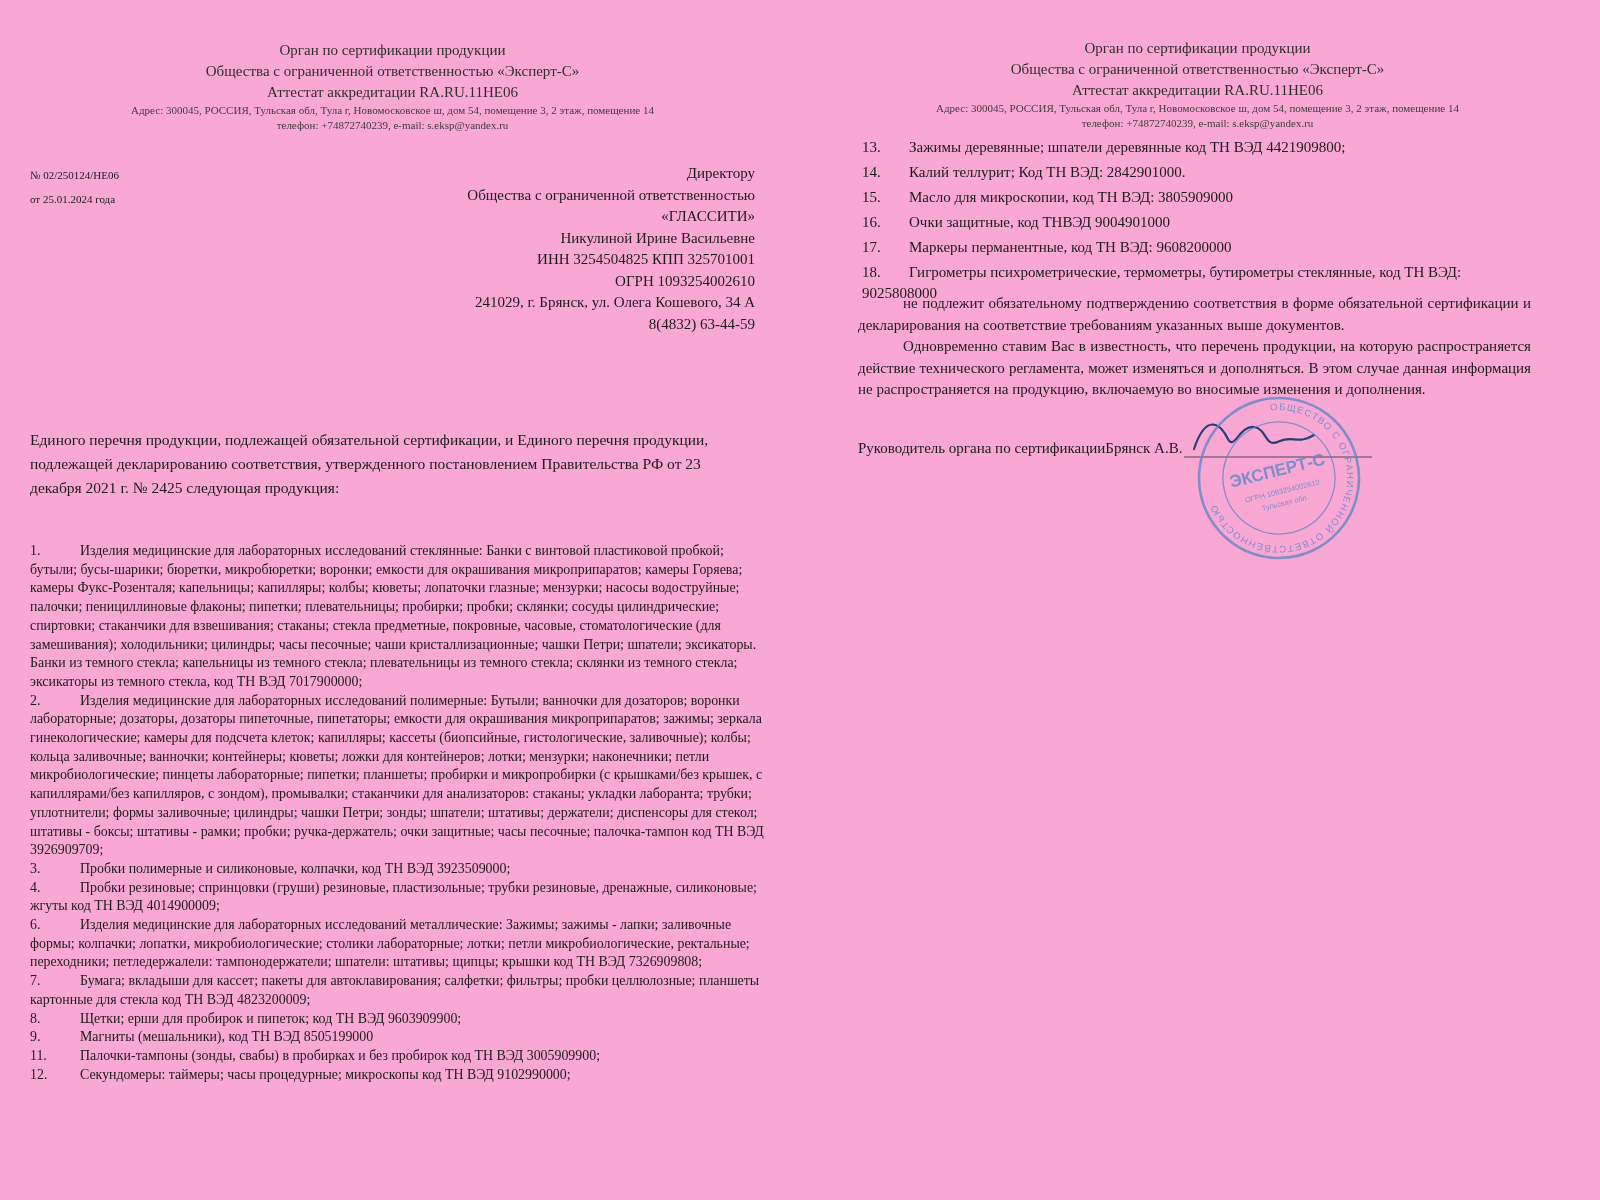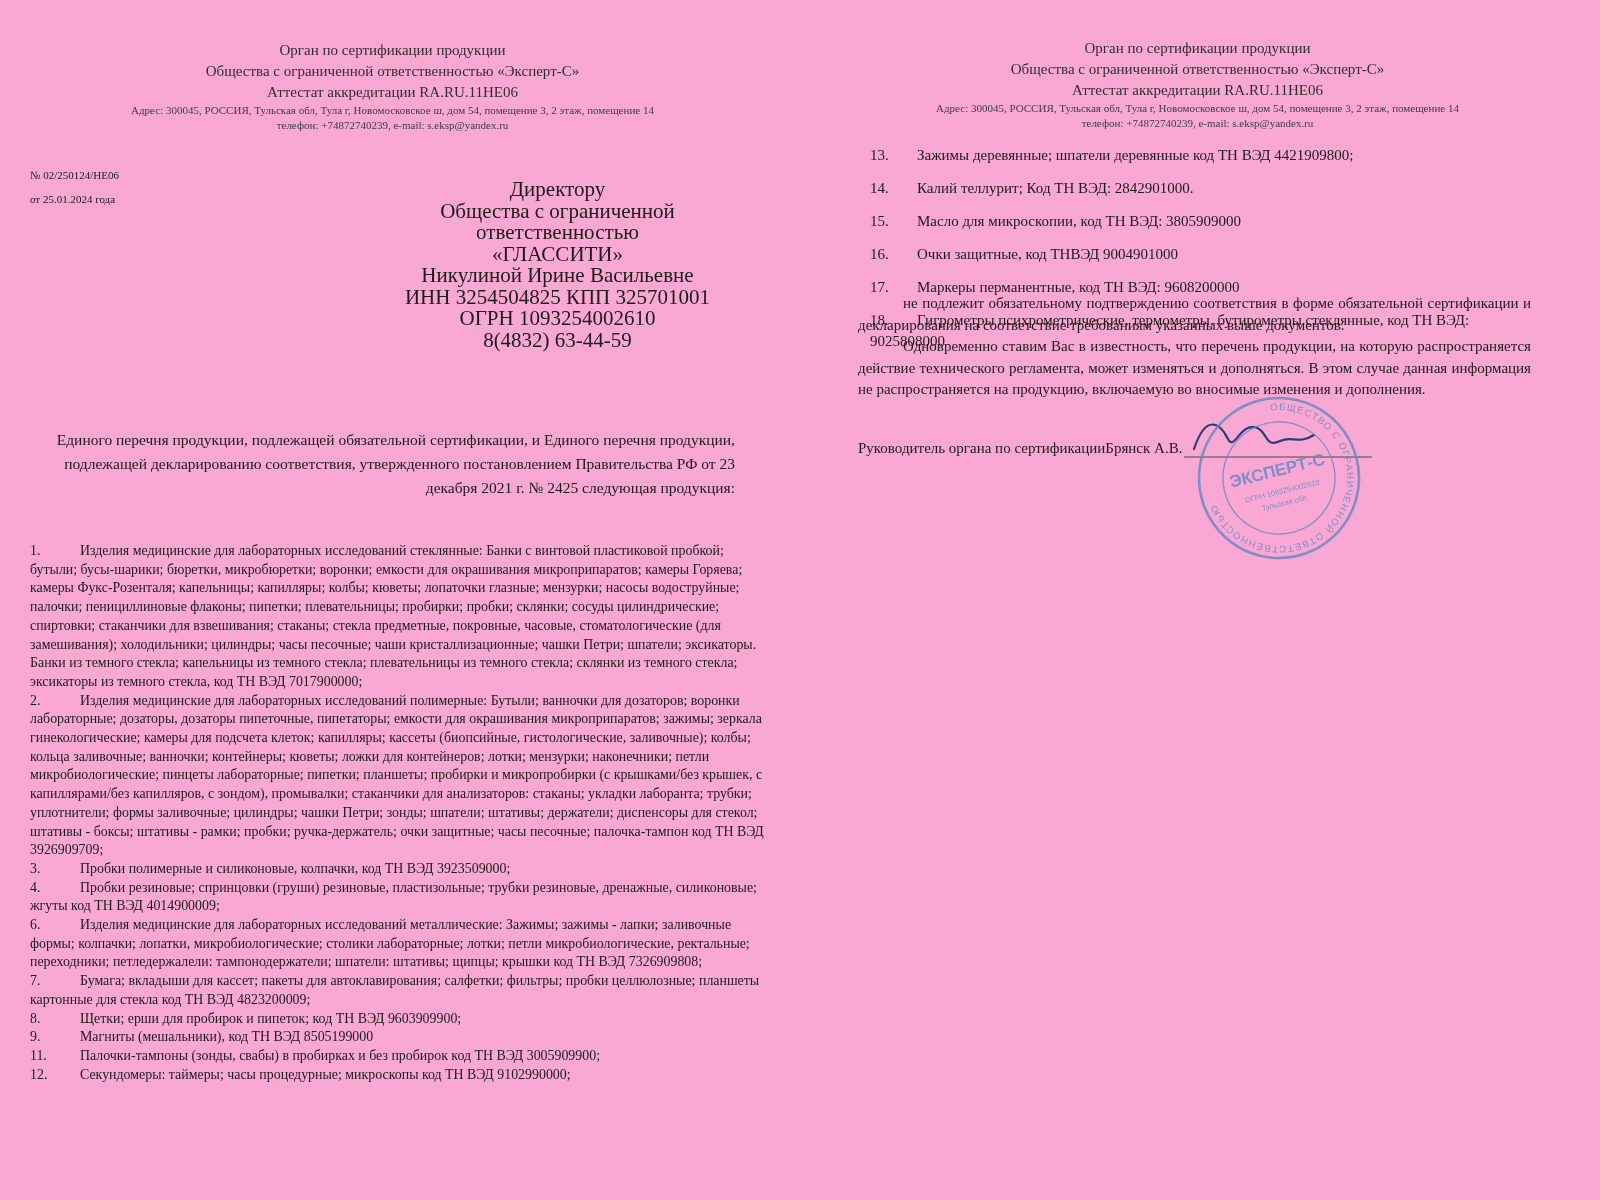--- a/index.html
+++ b/index.html
@@ -9,36 +9,36 @@
     overflow:hidden;
   }
   .header { position:absolute; text-align:center; color:#2f2f2f; }
   .header .l { font-size:15px; line-height:21px; }
   .header .s { font-size:11px; line-height:14.5px; color:#3d3d3d; }
 
   #hdr-left  { left:120px; top:40px;  width:545px; }
   #hdr-right { left:925px; top:38px;  width:545px; }
 
   .ref { position:absolute; left:30px; top:163px; font-size:11px; line-height:24px; }
-  .recipient { position:absolute; left:360px; top:179px; width:395px;
-               text-align:center; font-size:21px; line-height:21.5px; }
+  .recipient { position:absolute; left:360px; top:163px; width:395px;
+               text-align:right; font-size:15px; line-height:21.5px; }
 
   .intro { position:absolute; left:30px; top:388px; width:730px;
            font-size:15.5px; text-indent:48px; }
   .preamble { position:absolute; left:30px; top:428px; width:705px;
-              font-size:15.5px; line-height:24px;text-align:right; }
+              font-size:15.5px; line-height:24px; }
 
   .items-left { position:absolute; left:30px; top:502px; width:736px;
                 font-size:13.9px; line-height:18.7px;margin-top:40px; }
   .items-left p { margin:0; }
   .inum { display:inline-block; width:50px; }
 
   .items-right { position:absolute; left:858px; top:133px; width:680px;
                  font-size:15px; line-height:21px; }
-  .items-right p { margin:12px; }
+  .items-right p { margin:4px; }
   .inum2 { display:inline-block; width:47px; }
 
   .para-block { position:absolute; left:858px; top:293px; width:673px;
                 font-size:15px; line-height:21.5px; text-align:justify; }
   .para-block p { margin:0; text-indent:45px; }
 
   .sig-row { position:absolute; left:858px; top:440px; width:673px;
              font-size:15px; display:flex; justify-content:flex-start; }
 
   .sig-art { position:absolute; left:1180px; top:405px; width:200px; height:62px; }
@@ -64,20 +64,21 @@
     <div>от 25.01.2024 года</div>
   </div>
 
   <div class="recipient">
     <div>Директору</div>
     <div>Общества с ограниченной ответственностью</div>
     <div>«ГЛАССИТИ»</div>
     <div>Никулиной Ирине Васильевне</div>
     <div>ИНН 3254504825 КПП 325701001</div>
     <div>ОГРН 1093254002610</div>
+    <div>241029, г. Брянск, ул. Олега Кошевого, 34 А</div>
     <div>8(4832) 63-44-59</div>
   </div>
 
   <div class="preamble">Единого перечня продукции, подлежащей обязательной сертификации, и Единого перечня продукции, подлежащей декларированию соответствия, утвержденного постановлением Правительства РФ от 23 декабря 2021 г. № 2425 следующая продукция:</div>
 
   <div class="items-left">
     <p><span class="inum">1.</span><span>Изделия медицинские для лабораторных исследований стеклянные: Банки с винтовой пластиковой пробкой; бутыли; бусы-шарики; бюретки, микробюретки; воронки; емкости для окрашивания микроприпаратов; камеры Горяева; камеры Фукс-Розенталя; капельницы; капилляры; колбы; кюветы; лопаточки глазные; мензурки; насосы водоструйные; палочки; пенициллиновые флаконы; пипетки; плевательницы; пробирки; пробки; склянки; сосуды цилиндрические; спиртовки; стаканчики для взвешивания; стаканы; стекла предметные, покровные, часовые, стоматологические (для замешивания); холодильники; цилиндры; часы песочные; чаши кристаллизационные; чашки Петри; шпатели; эксикаторы. Банки из темного стекла; капельницы из темного стекла; плевательницы из темного стекла; склянки из темного стекла; эксикаторы из темного стекла, код ТН ВЭД 7017900000;</span></p>
     <p><span class="inum">2.</span><span>Изделия медицинские для лабораторных исследований полимерные: Бутыли; ванночки для дозаторов; воронки лабораторные; дозаторы, дозаторы пипеточные, пипетаторы; емкости для окрашивания микроприпаратов; зажимы; зеркала гинекологические; камеры для подсчета клеток; капилляры; кассеты (биопсийные, гистологические, заливочные); колбы; кольца заливочные; ванночки; контейнеры; кюветы; ложки для контейнеров; лотки; мензурки; наконечники; петли микробиологические; пинцеты лабораторные; пипетки; планшеты; пробирки и микропробирки (с крышками/без крышек, с капиллярами/без капилляров, с зондом), промывалки; стаканчики для анализаторов: стаканы; укладки лаборанта; трубки; уплотнители; формы заливочные; цилиндры; чашки Петри; зонды; шпатели; штативы; держатели; диспенсоры для стекол; штативы - боксы; штативы - рамки; пробки; ручка-держатель; очки защитные; часы песочные; палочка-тампон код ТН ВЭД 3926909709;</span></p>
     <p><span class="inum">3.</span><span>Пробки полимерные и силиконовые, колпачки, код ТН ВЭД 3923509000;</span></p>
     <p><span class="inum">4.</span><span>Пробки резиновые; спринцовки (груши) резиновые, пластизольные; трубки резиновые, дренажные, силиконовые; жгуты код ТН ВЭД 4014900009;</span></p>

